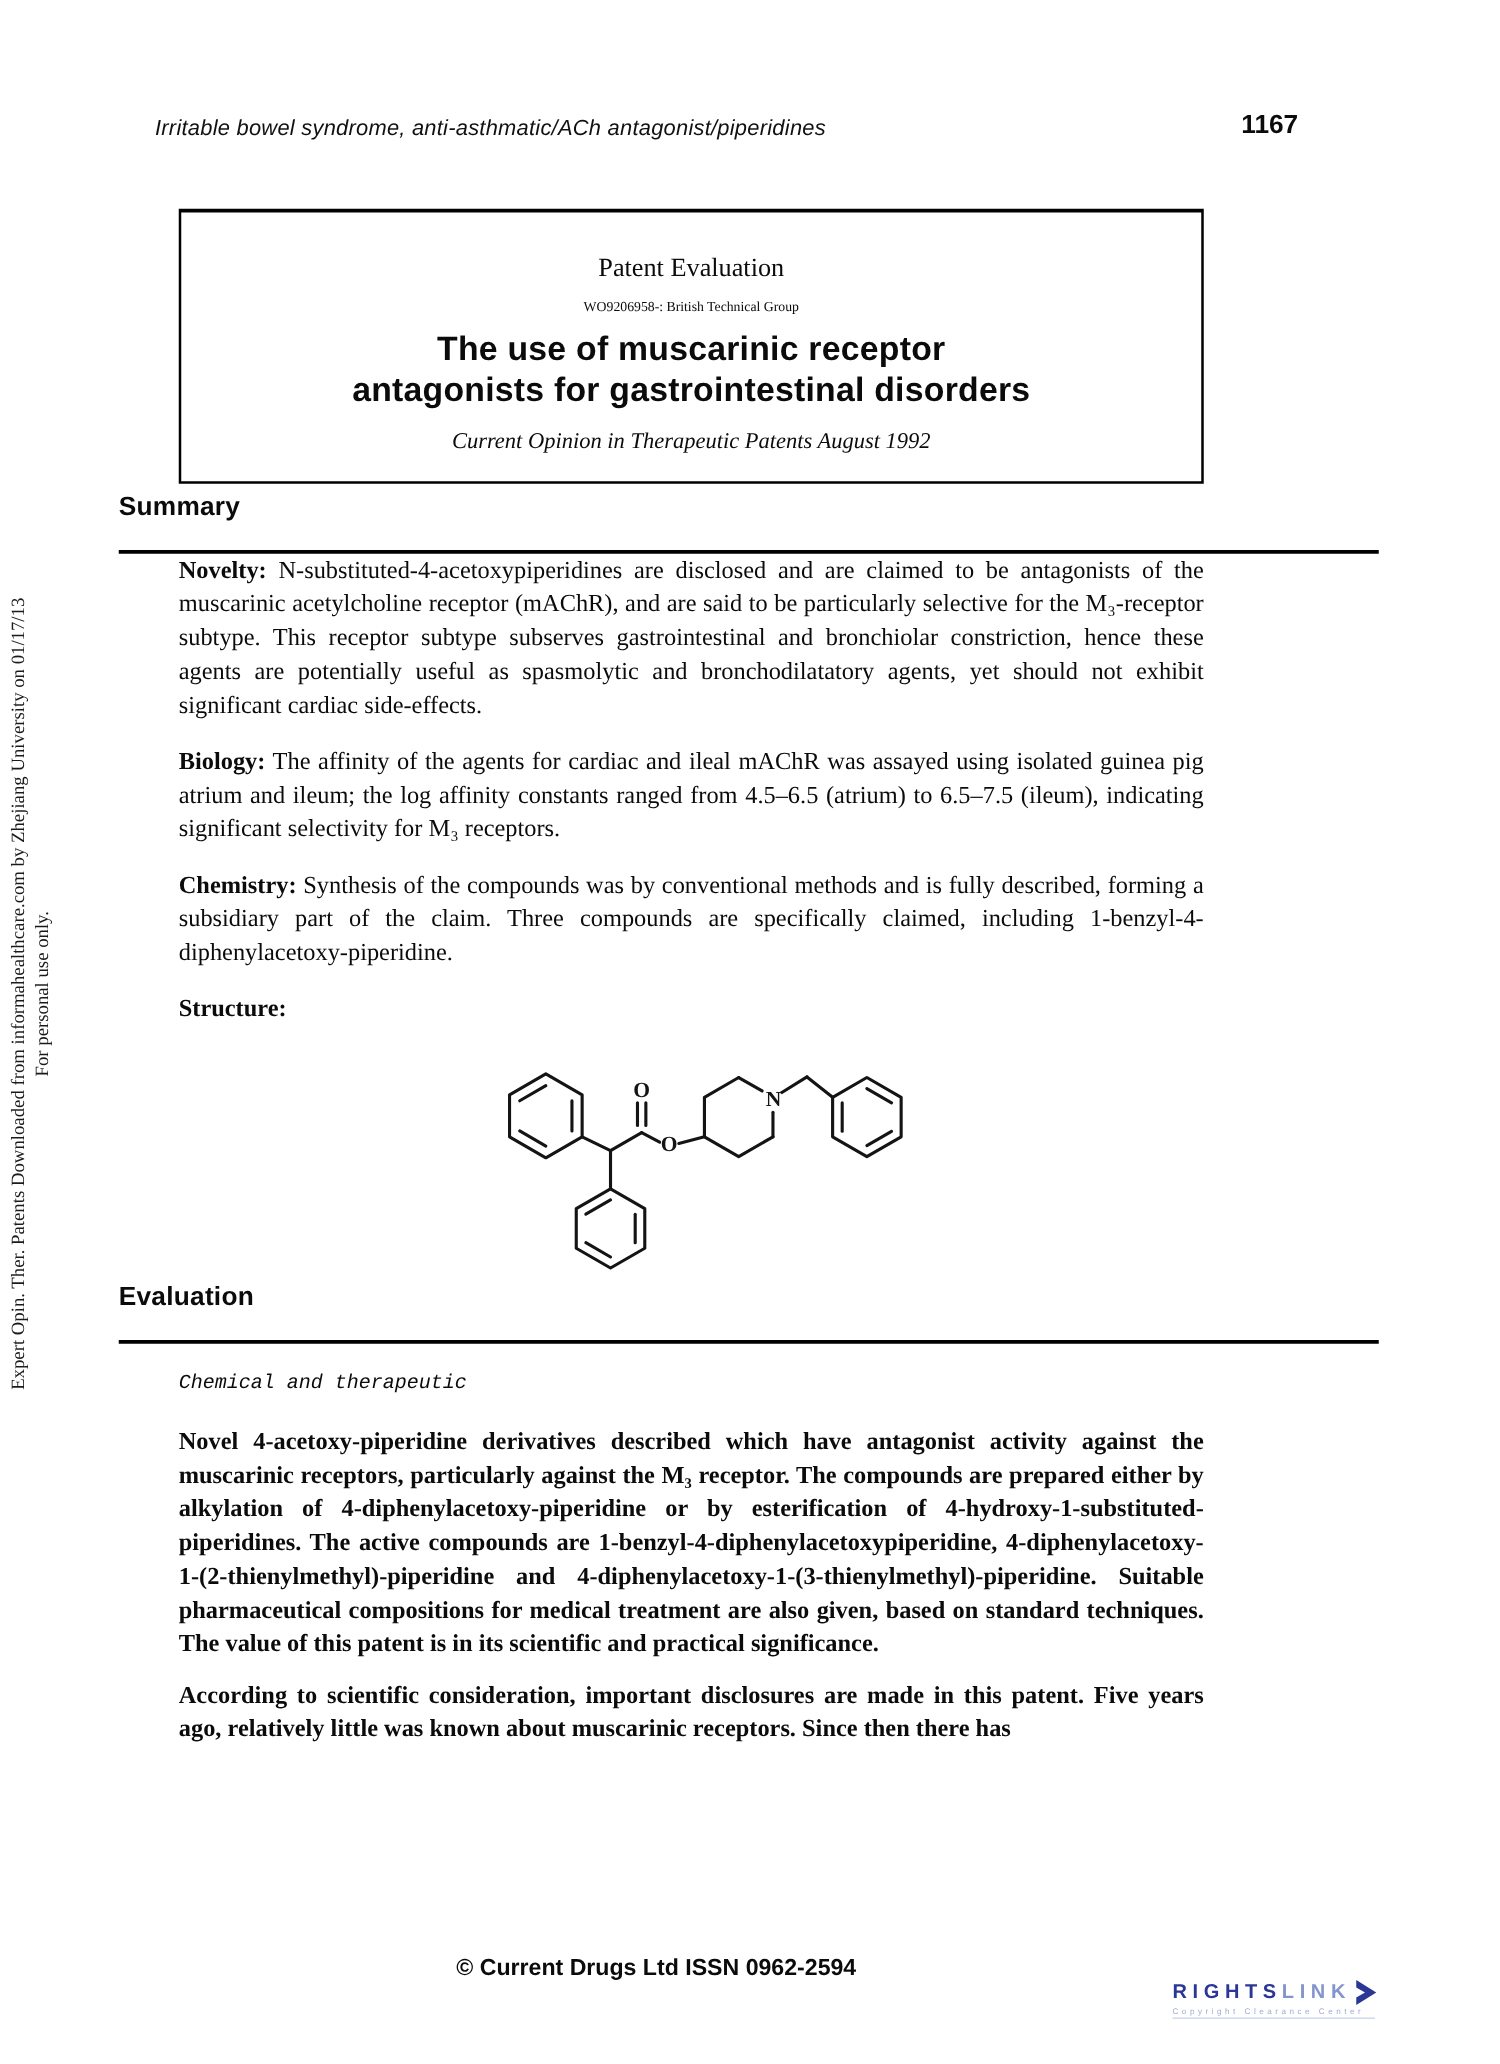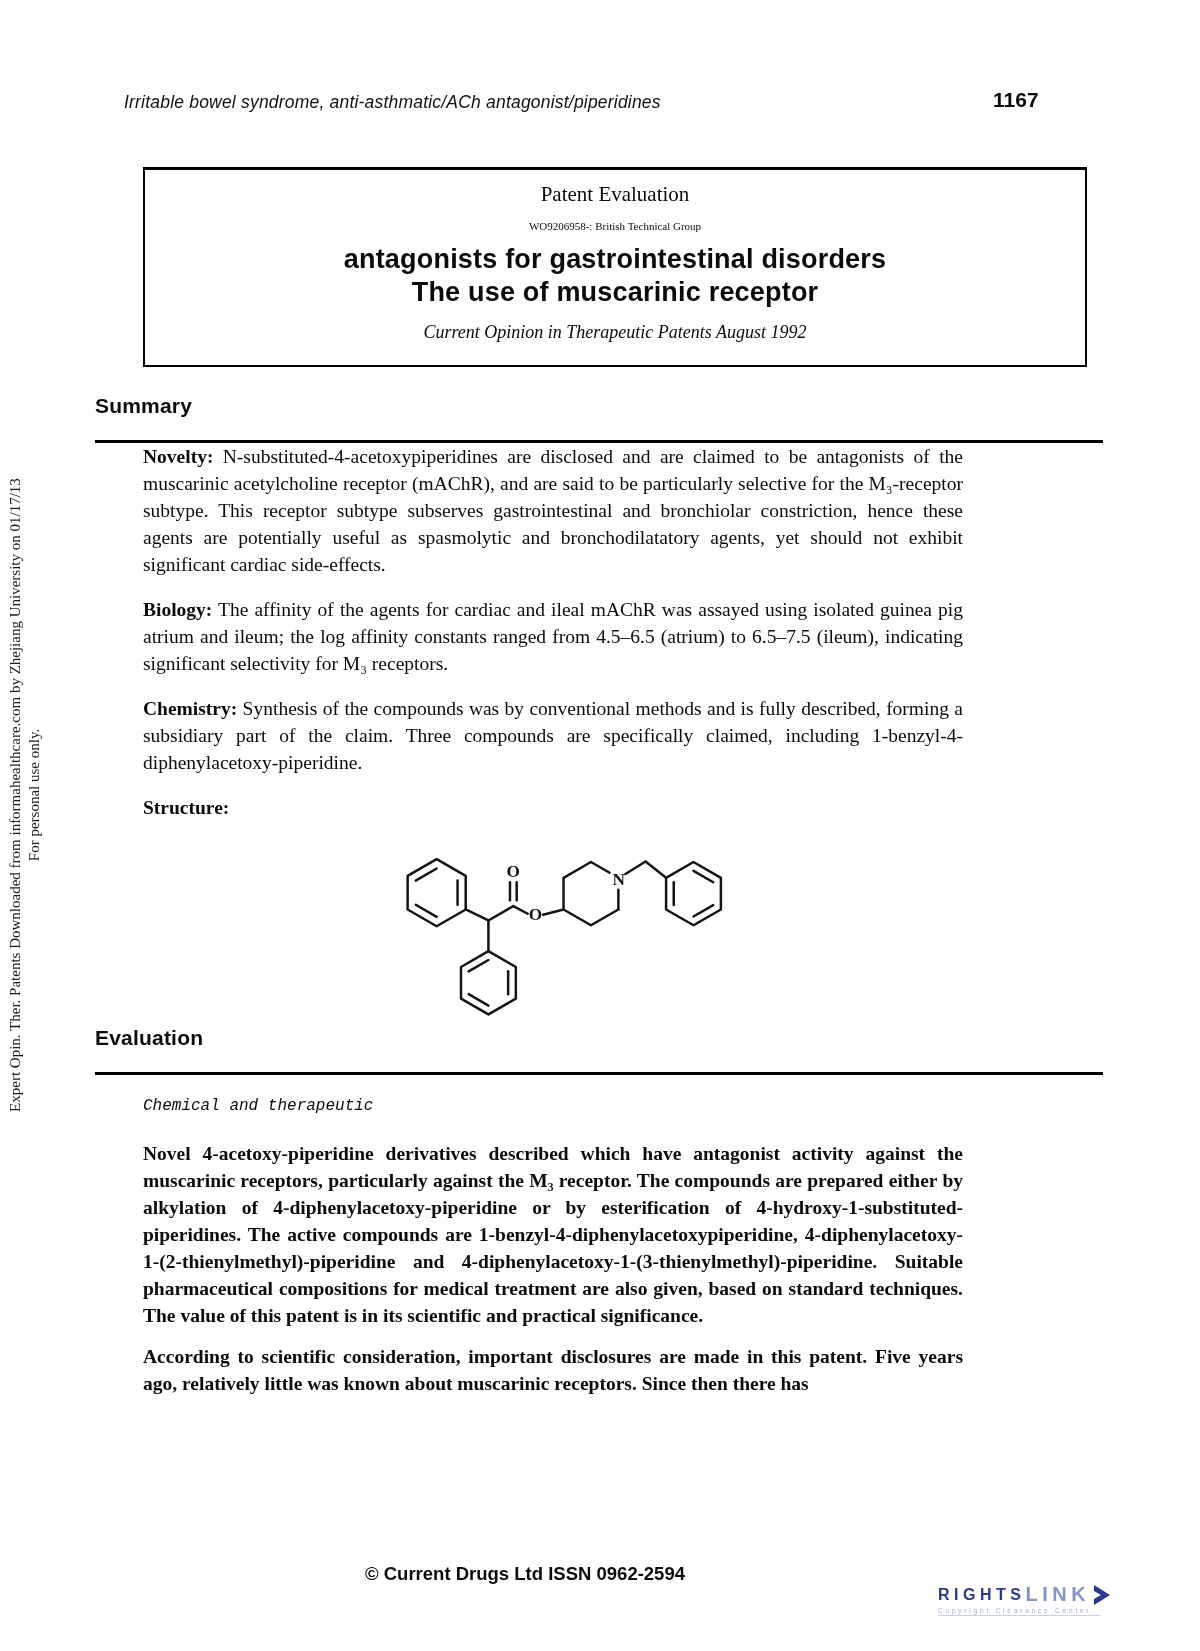--- a/index.html
+++ b/index.html
@@ -16,23 +16,23 @@
     font-family:"Liberation Sans", sans-serif; font-style:italic;
     font-size:17.5px; letter-spacing:0.2px; color:#111;margin-left:29px;
   }
   .page-num {
     left:993px; top:88px;
     font-family:"Liberation Sans", sans-serif; font-weight:bold; font-size:21px;
   }
 
   
   .title-box {
-    left:143px; top:167px; width:944px; box-sizing:border-box;
+    left:143px; top:167px; width:820px; box-sizing:border-box;
     border:2px solid #000; border-top-width:3px;
-    text-align:center; padding:12px 12px 22px;
+    text-align:center; padding:32px 12px 22px;
   }
   .tb-kicker { font-size:21px; }
   .tb-patent { font-size:11px; margin-top:13px; }
   .tb-title {
     font-family:"Liberation Sans", sans-serif; font-weight:bold;
     font-size:27px; line-height:33px; margin-top:11px; letter-spacing:0.2px;
   }
   .tb-source { font-style:italic; font-size:18px; margin-top:13px; }
 
   
@@ -77,40 +77,40 @@
   .footer-copy {
     left:95px; top:1563px; width:860px; text-align:center;
     font-family:"Liberation Sans", sans-serif; font-weight:bold; font-size:18.5px;
   }
   .rightslink {
     left:938px; top:1583px; width:210px;
     font-family:"Liberation Sans", sans-serif; cursor:pointer;
   }
   .rl-row { display:flex; align-items:center; }
   .rl-main { font-weight:bold; font-size:16px; letter-spacing:4.5px; color:#2a3794; }
-  .rl-link { font-weight:bold; font-size:20px; letter-spacing:4.5px; color:#8494cd; }
+  .rl-link { font-weight:bold; font-size:16px; letter-spacing:4.5px; color:#8494cd; }
   .rl-arrow { margin-left:2px; display:flex; align-items:center; }
   .rl-sub {
     margin-top:1px; font-size:6.5px; letter-spacing:2.8px; color:#a0abd4;
     border-bottom:1px solid #c9d1ea; padding-bottom:1px; width:162px;
     white-space:nowrap; overflow:hidden;
   }
 </style>
 </head>
 <body>
 
 <div class="abs running-head">Irritable bowel syndrome, anti-asthmatic/ACh antagonist/piperidines</div>
 <div class="abs page-num">1167</div>
 
 <div class="abs title-box">
   <div class="tb-kicker">Patent Evaluation</div>
   <div class="tb-patent">WO9206958-: British Technical Group</div>
   <div class="tb-title">
+    <div>The use of muscarinic receptor</div>
     <div>antagonists for gastrointestinal disorders</div>
-    <div>The use of muscarinic receptor</div>
   </div>
   <div class="tb-source">Current Opinion in Therapeutic Patents August 1992</div>
 </div>
 
 <div class="abs section-head" id="summary-head">
   <h2>Summary</h2>
 </div>
 
 <div class="abs content" id="summary-content">
   <p><span class="runin">Novelty:</span><span> N-substituted-4-acetoxypiperidines are disclosed and are claimed to be antagonists of the muscarinic acetylcholine receptor (mAChR), and are said to be particularly selective for the M₃-receptor subtype. This receptor subtype subserves gastrointestinal and bronchiolar constriction, hence these agents are potentially useful as spasmolytic and bronchodilatatory agents, yet should not exhibit significant cardiac side-effects.</span></p>

